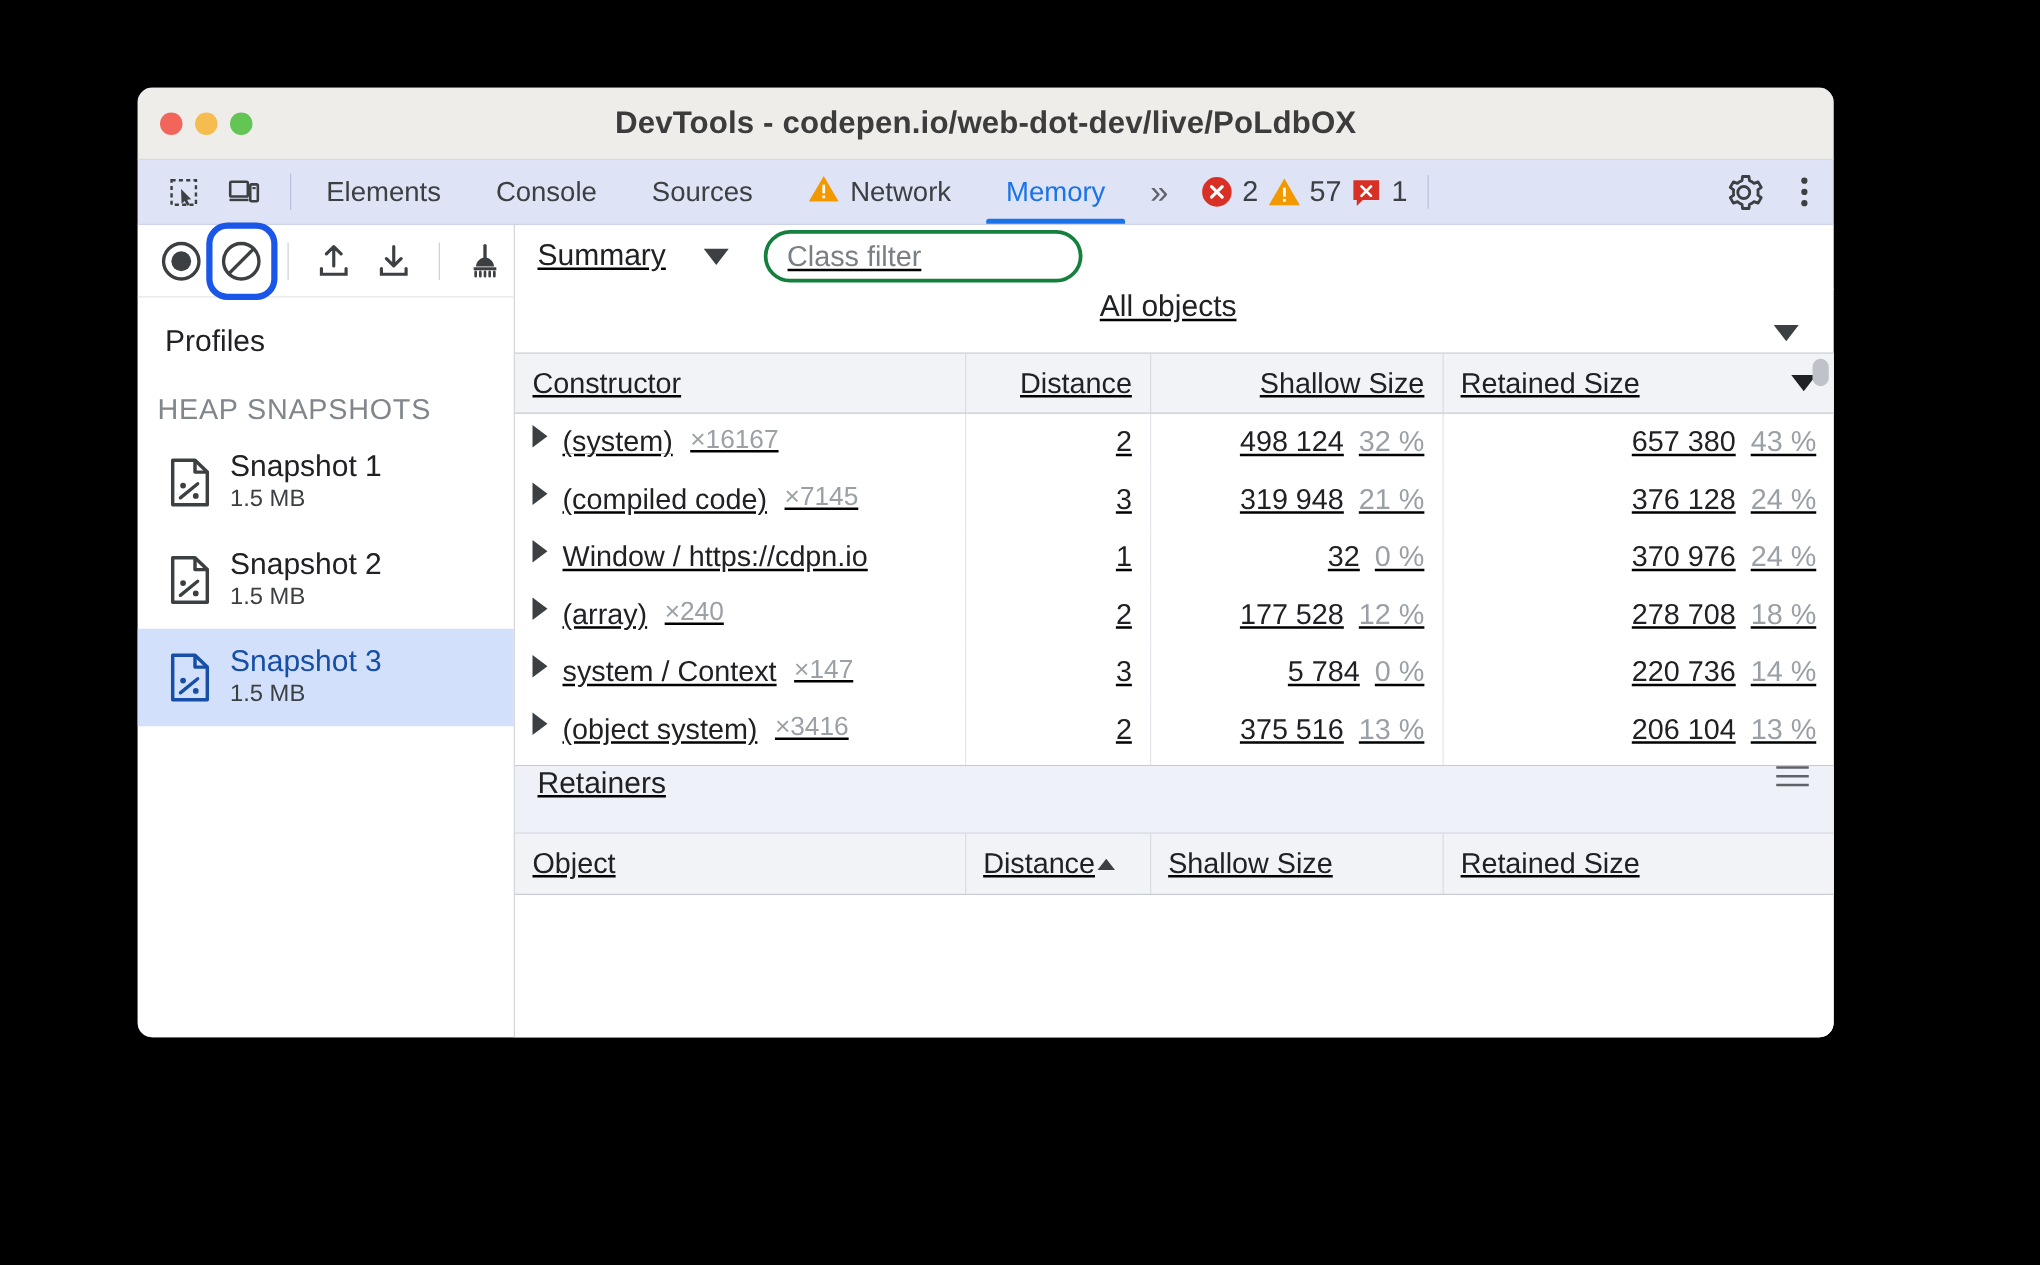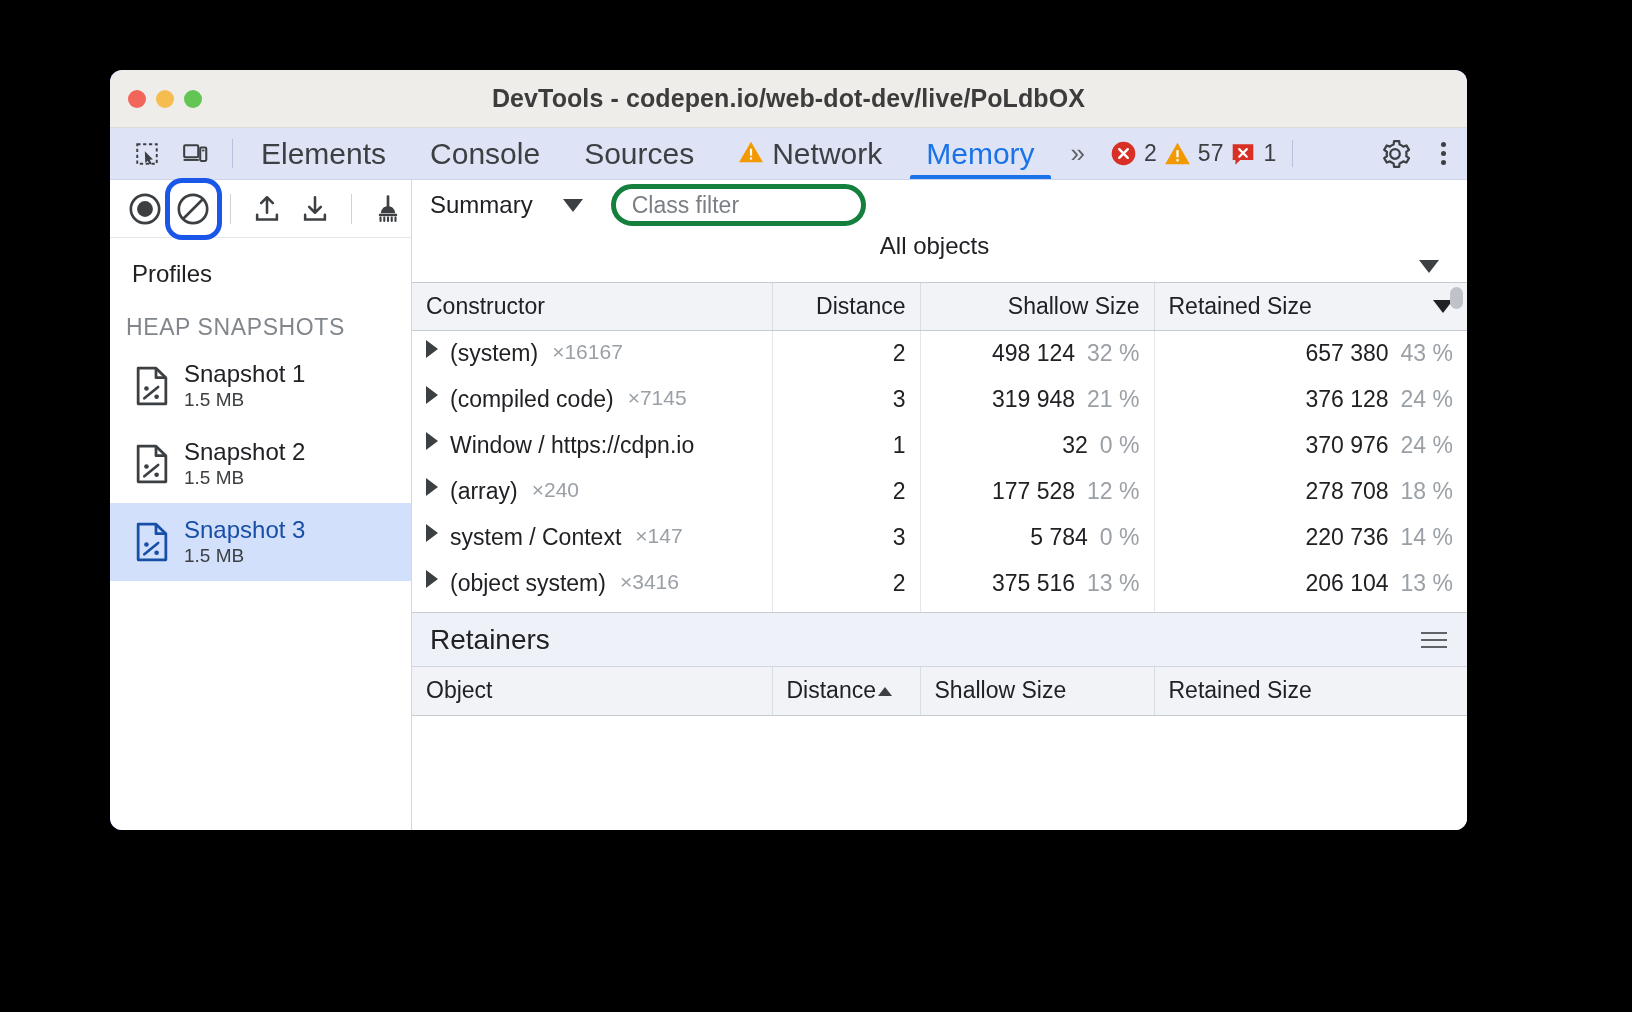--- a/index.html
+++ b/index.html
@@ -52,21 +52,21 @@
   .ts-icon-btn {
     width: 42px; height: 42px;
     display: flex; align-items: center; justify-content: center;
     border-radius: 5px; cursor: pointer;
   }
   .ts-sep { width: 1px; background: #b9c1dd; margin: 11px 6px; }
   .tabs { display: flex; align-items: stretch; }
   .tab {
     display: flex; align-items: center; gap: 8px;
     padding: 0 22px;
-    font-size: 30px; color: #3c4043;
+    font-size: 22px; color: #3c4043;
     cursor: pointer; position: relative; justify-content: flex-end;
   }
   .tab.selected { color: #1a73e8; }
   .tab.selected::after {
     content: ""; position: absolute; left: 6px; right: 6px; bottom: 0;
     height: 4px; background: #1a73e8; border-radius: 2px 2px 0 0;
   }
   .tab .warn-tri { display: inline-block; }
   .overflow-chev {
     display: flex; align-items: center; padding: 0 14px;
@@ -127,41 +127,41 @@
     cursor: pointer;
     height: 78px;
   }
   .snap.selected { background: #d3e0fb; }
   .snap .labels { display: flex; flex-direction: column; gap: 1px; }
   .snap .name { font-size: 24px; color: #202124; line-height: 1.12; }
   .snap.selected .name { color: #174ea6; }
   .snap .size { font-size: 19px; color: #3c4043; }
 
   
-  .right { flex: 1; display: flex; flex-direction: column; min-width: 0; background:#fff; }
+  .right { flex: 1; display: flex; flex-direction: column; min-width: 0; background:#fff;text-decoration:underline; }
 
   .main-toolbar {
     height: 58px; display: flex; align-items: center;
     gap: 0; padding-left: 18px;
     border-bottom: 1px solid #ffffff;
   }
   .view-select {
     display: flex; align-items: center; gap: 30px;
     font-size: 24px; color: #202124; cursor: pointer;
   }
   .caret-down {
     width: 0; height: 0;
     border-left: 10px solid transparent;
     border-right: 10px solid transparent;
     border-top: 13px solid #3c4043;
   }
   .class-filter {
     margin-left: 28px;
     width: 255px; height: 42px;
-    border: 5px solid #15803d; border-radius: 21px;
+    border: 3px solid #15803d; border-radius: 21px;
     padding: 0 16px;
     font-size: 23px; color: #202124;
     font-family: "Liberation Sans", sans-serif;
     background: #fff;
     outline: none;
   }
   .class-filter::placeholder { color: #7a7f85; }
 
   .allobjects-bar {
     height: 56px; display: flex; align-items: center;
@@ -225,23 +225,23 @@
     flex: 0 0 auto;
     border-top: 1px solid #c6cbd3;
     background: #fff;
     display: flex; flex-direction: column;
     height: 218px;
   }
   .ret-head {
     height: 54px;
     background: #eef1f7;
     border-bottom: 1px solid #cfd5e2;
-    display: flex; align-items: center;
+    display: flex; 
     padding: 0 20px 0 18px;
-    font-size: 28px; color: #202124;
+    font-size: 24px; color: #202124;
   }
   .ret-menu { margin-left: auto; display: flex; flex-direction: column; gap: 5px; cursor: pointer; }
   .ret-menu i { width: 26px; height: 2px; background: #5f6368; display: block; }
   .ret-body { flex: 1; }
   table.ret { width: 100%; border-collapse: collapse; table-layout: fixed; }
   table.ret th {
     background: #f1f3f7;
     font-weight: 400; font-size: 23px; color: #202124;
     text-align: left; padding: 10px 14px; height: 48px;
     border-right: 1px solid #d8dce3;

